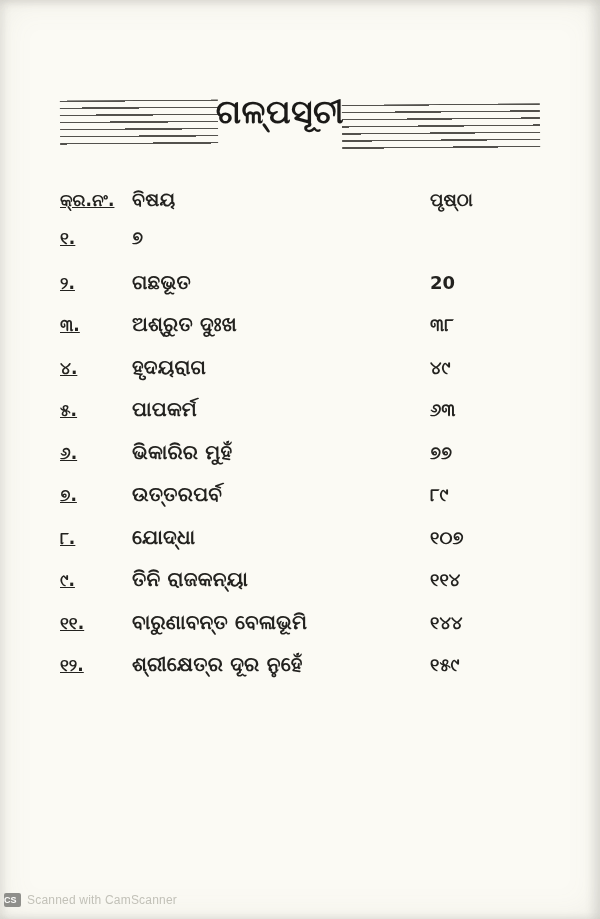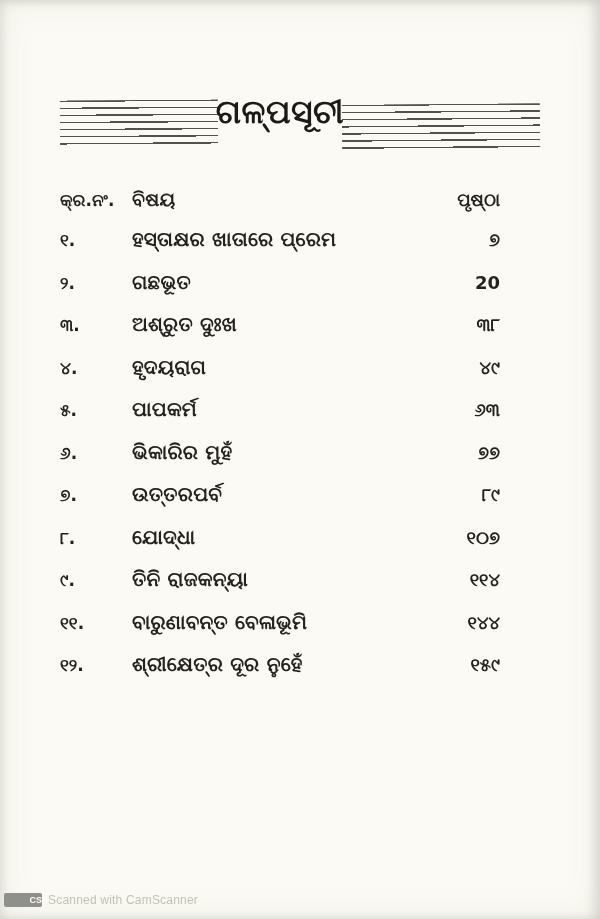--- a/index.html
+++ b/index.html
@@ -35,32 +35,32 @@
     position:absolute;top:188px;left:60px;width:440px;
     display:flex;align-items:baseline;
     font-size:19px;font-weight:bold;color:#23221f;
   }
   .toc-rows{position:absolute;top:227px;left:60px;width:440px;}
   .toc-row{
     display:flex;align-items:baseline;height:42.5px;
     font-size:20px;font-weight:600;color:#23221f;
   }
   .toc-row.last{margin-top:10px;}
-  .col-no{width:72px;font-size:17px;flex:none;}
+  .col-no{width:72px;font-size:17px;flex:none;text-decoration:underline;}
   .col-title{flex:1;letter-spacing:.2px;}
-  .col-page{width:70px;flex:none;text-align:right;font-size:18px;}
+  .col-page{width:70px;flex:none;font-size:18px;}
   
   .scan-footer{
     position:absolute;left:4px;top:893px;
     display:flex;align-items:center;gap:6px;
   }
   .cs-badge{
-    width:38px;height:14px;border-radius:2px;background:#8f8f8b;
+    width:17px;height:14px;border-radius:2px;background:#8f8f8b;
     color:#fdfdfb;font-family:"Liberation Sans",sans-serif;
-    font-size:9px;font-weight:bold;line-height:14px;text-align:right;
+    font-size:9px;font-weight:bold;line-height:14px;text-align:left;
   }
   .scan-text{
     font-family:Liberation Sans, sans-serif;
     font-size:12px;color:#c2c1b8;letter-spacing:.2px;
   }
 </style>
 </head>
 <body>
 
 <div class="page">
@@ -73,21 +73,20 @@
 
   <div class="toc-header">
     <span class="col-no">କ୍ର.ନଂ.</span>
     <span class="col-title">ବିଷୟ</span>
     <span class="col-page">ପୃଷ୍ଠା</span>
   </div>
 
   <div class="toc-rows">
       <div class="toc-row">
         <span class="col-no">୧.</span>
-        <span class="col-title">ହସ୍ତାକ୍ଷର ଖାତାରେ ପ୍ରେମ</span>
         <span class="col-page">୭</span>
       </div>
       <div class="toc-row">
         <span class="col-no">୨.</span>
         <span class="col-title">ଗଛଭୂତ</span>
         <span class="col-page">20</span>
       </div>
       <div class="toc-row">
         <span class="col-no">୩.</span>
         <span class="col-title">ଅଶ୍ରୁତ ଦୁଃଖ</span>

